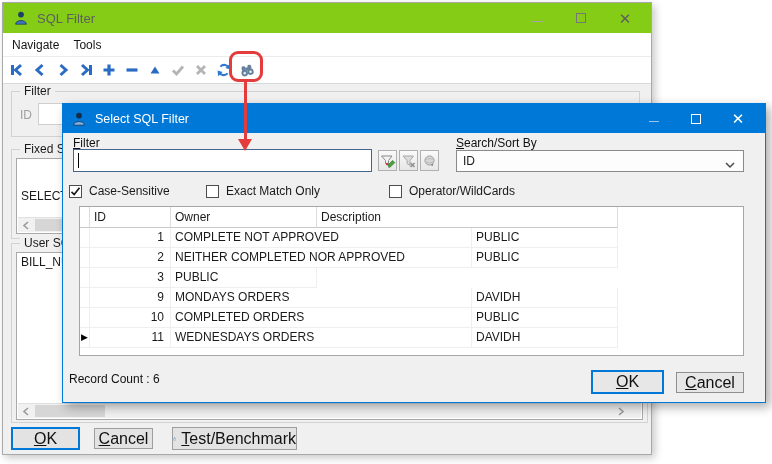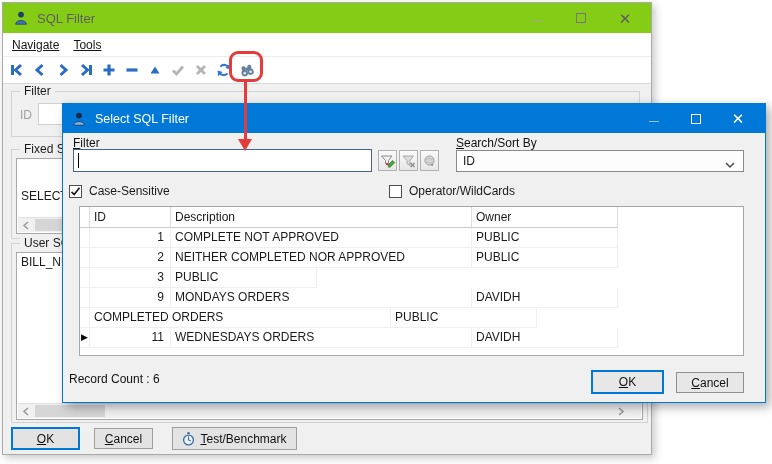--- a/index.html
+++ b/index.html
@@ -20,40 +20,40 @@
   }
   .titlebar { height:30px; background:#84cc16; position:relative; display:flex; align-items:center; }
   .win-icon { margin-left:10px; width:16px; height:16px; display:inline-block; }
   .win-title { margin-left:8px; font-size:13px; color:#5f5f5f; }
   .win-ctrls { position:absolute; right:4px; top:0; height:30px; display:flex; }
   .ctrl { width:44px; height:30px; display:flex; align-items:center; justify-content:center; }
   .g-min { width:11px; height:1px; background:#a6a6a6; margin-top:7px; }
   .g-max { width:10px; height:10px; border:1px solid #767676; }
   .g-x   { font-size:15px; color:#5f5f5f; line-height:1; font-weight:400; }
   .menubar { height:23px; background:#fff; display:flex; align-items:center; padding-left:9px; gap:14px; }
-  .menu-item { color:#161616;text-decoration:underline; }
+  .menu-item { color:#161616; }
   .toolbar { height:28px; background:#fff; border-top:1px solid #ececec; border-bottom:1px solid #d9d9d9;
              display:flex; align-items:center; padding-left:6px; gap:7px; }
   .tbi { width:16px; height:16px; display:inline-flex; align-items:center; justify-content:center; }
   .win-body { position:absolute; left:0; top:82px; right:0; bottom:0; background:#f0f0f0; }
 
   .groupbox { position:absolute; border:1px solid #d2d2d2; }
   .gb-label { position:absolute; top:-8px; left:8px; background:#f0f0f0; padding:0 4px; color:#1a1a1a; }
   .dim-label { color:#9f9f9f; }
   .tb-input { background:#fff; border:1px solid #cfcfcf; position:absolute; }
 
   .whitebox { position:absolute; background:#fff; border:1px solid #a9a9a9; overflow:hidden; }
   .sqltext { padding:2px 0 0 4px; line-height:14px; white-space:pre; }
   .hscroll { position:absolute; left:1px; right:1px; bottom:1px; height:15px; background:#f1f1f1;
              border-top:1px solid #e0e0e0; }
   .sb-arrow { position:absolute; top:0; width:16px; height:14px; display:flex; align-items:center; justify-content:center; }
   .sb-thumb { position:absolute; top:1px; height:12px; background:#d6d6d6; }
 
   .btn { position:absolute; background:#e3e3e3; border:1px solid #9e9e9e;
-         display:flex; align-items:center; justify-content:center; gap:5px; font-size:12px; color:#111; }
+         display:flex; align-items:center; justify-content:center; gap:5px; font-size:16px; color:#111; }
   .btn.focused { border:2px solid #0078d7; }
   .u { text-decoration: underline; }
 
   
   .dlg {
     position:absolute; left:62px; top:103px; width:704px; height:300px;
     background:#f0f0f0; border:1px solid #0078d7;
     box-shadow: 4px 4px 10px rgba(0,0,0,0.33);
     z-index:10;
   }
@@ -324,31 +324,35 @@
     </div>
 
     <span class="cb" style="left:6px;text-align:center;">
       <span class="cb-box">
           <svg width="11" height="11" viewBox="0 0 11 11">
             <path d="M1.5 5.8 L4.2 8.5 L9.5 1.8" fill="none" stroke="#1a1a1a" stroke-width="1.7"></path>
           </svg>
         </span>
       <span>Case-Sensitive</span>
     </span>
+    <span class="cb" style="left:143px;">
+      <span class="cb-box"></span>
+      <span>Exact Match Only</span>
+    </span>
     <span class="cb" style="left:285px;padding-left:41px;">
       <span class="cb-box"></span>
       <span>Operator/WildCards</span>
     </span>
 
     <div class="grid">
       <div class="g-h">
         <span class="gc c-gut"></span>
         <span class="gc h-id">ID</span>
+        <span class="gc c-own">Owner</span>
         <span class="gc c-desc">Description</span>
-        <span class="gc c-own">Owner</span>
       </div>
       <div class="g-r">
         <span class="gc c-gut"></span>
           <span class="gc c-id">1</span>
           <span class="gc c-desc">COMPLETE NOT APPROVED</span>
           <span class="gc c-own">PUBLIC</span>
       </div>
       <div class="g-r">
         <span class="gc c-gut"></span>
           <span class="gc c-id">2</span>
@@ -361,20 +365,21 @@
           <span class="gc c-own">PUBLIC</span>
       </div>
       <div class="g-r">
         <span class="gc c-gut"></span>
           <span class="gc c-id">9</span>
           <span class="gc c-desc">MONDAYS ORDERS</span>
           <span class="gc c-own">DAVIDH</span>
       </div>
       <div class="g-r">
         <span class="gc c-gut"></span>
+          <span class="gc c-id">10</span>
           <span class="gc c-desc">COMPLETED ORDERS</span>
           <span class="gc c-own">PUBLIC</span>
       </div>
       <div class="g-r">
         <span class="gc c-gut">
             <span class="row-ind">▶</span>
           </span>
           <span class="gc c-id">11</span>
           <span class="gc c-desc">WEDNESDAYS ORDERS</span>
           <span class="gc c-own">DAVIDH</span>

